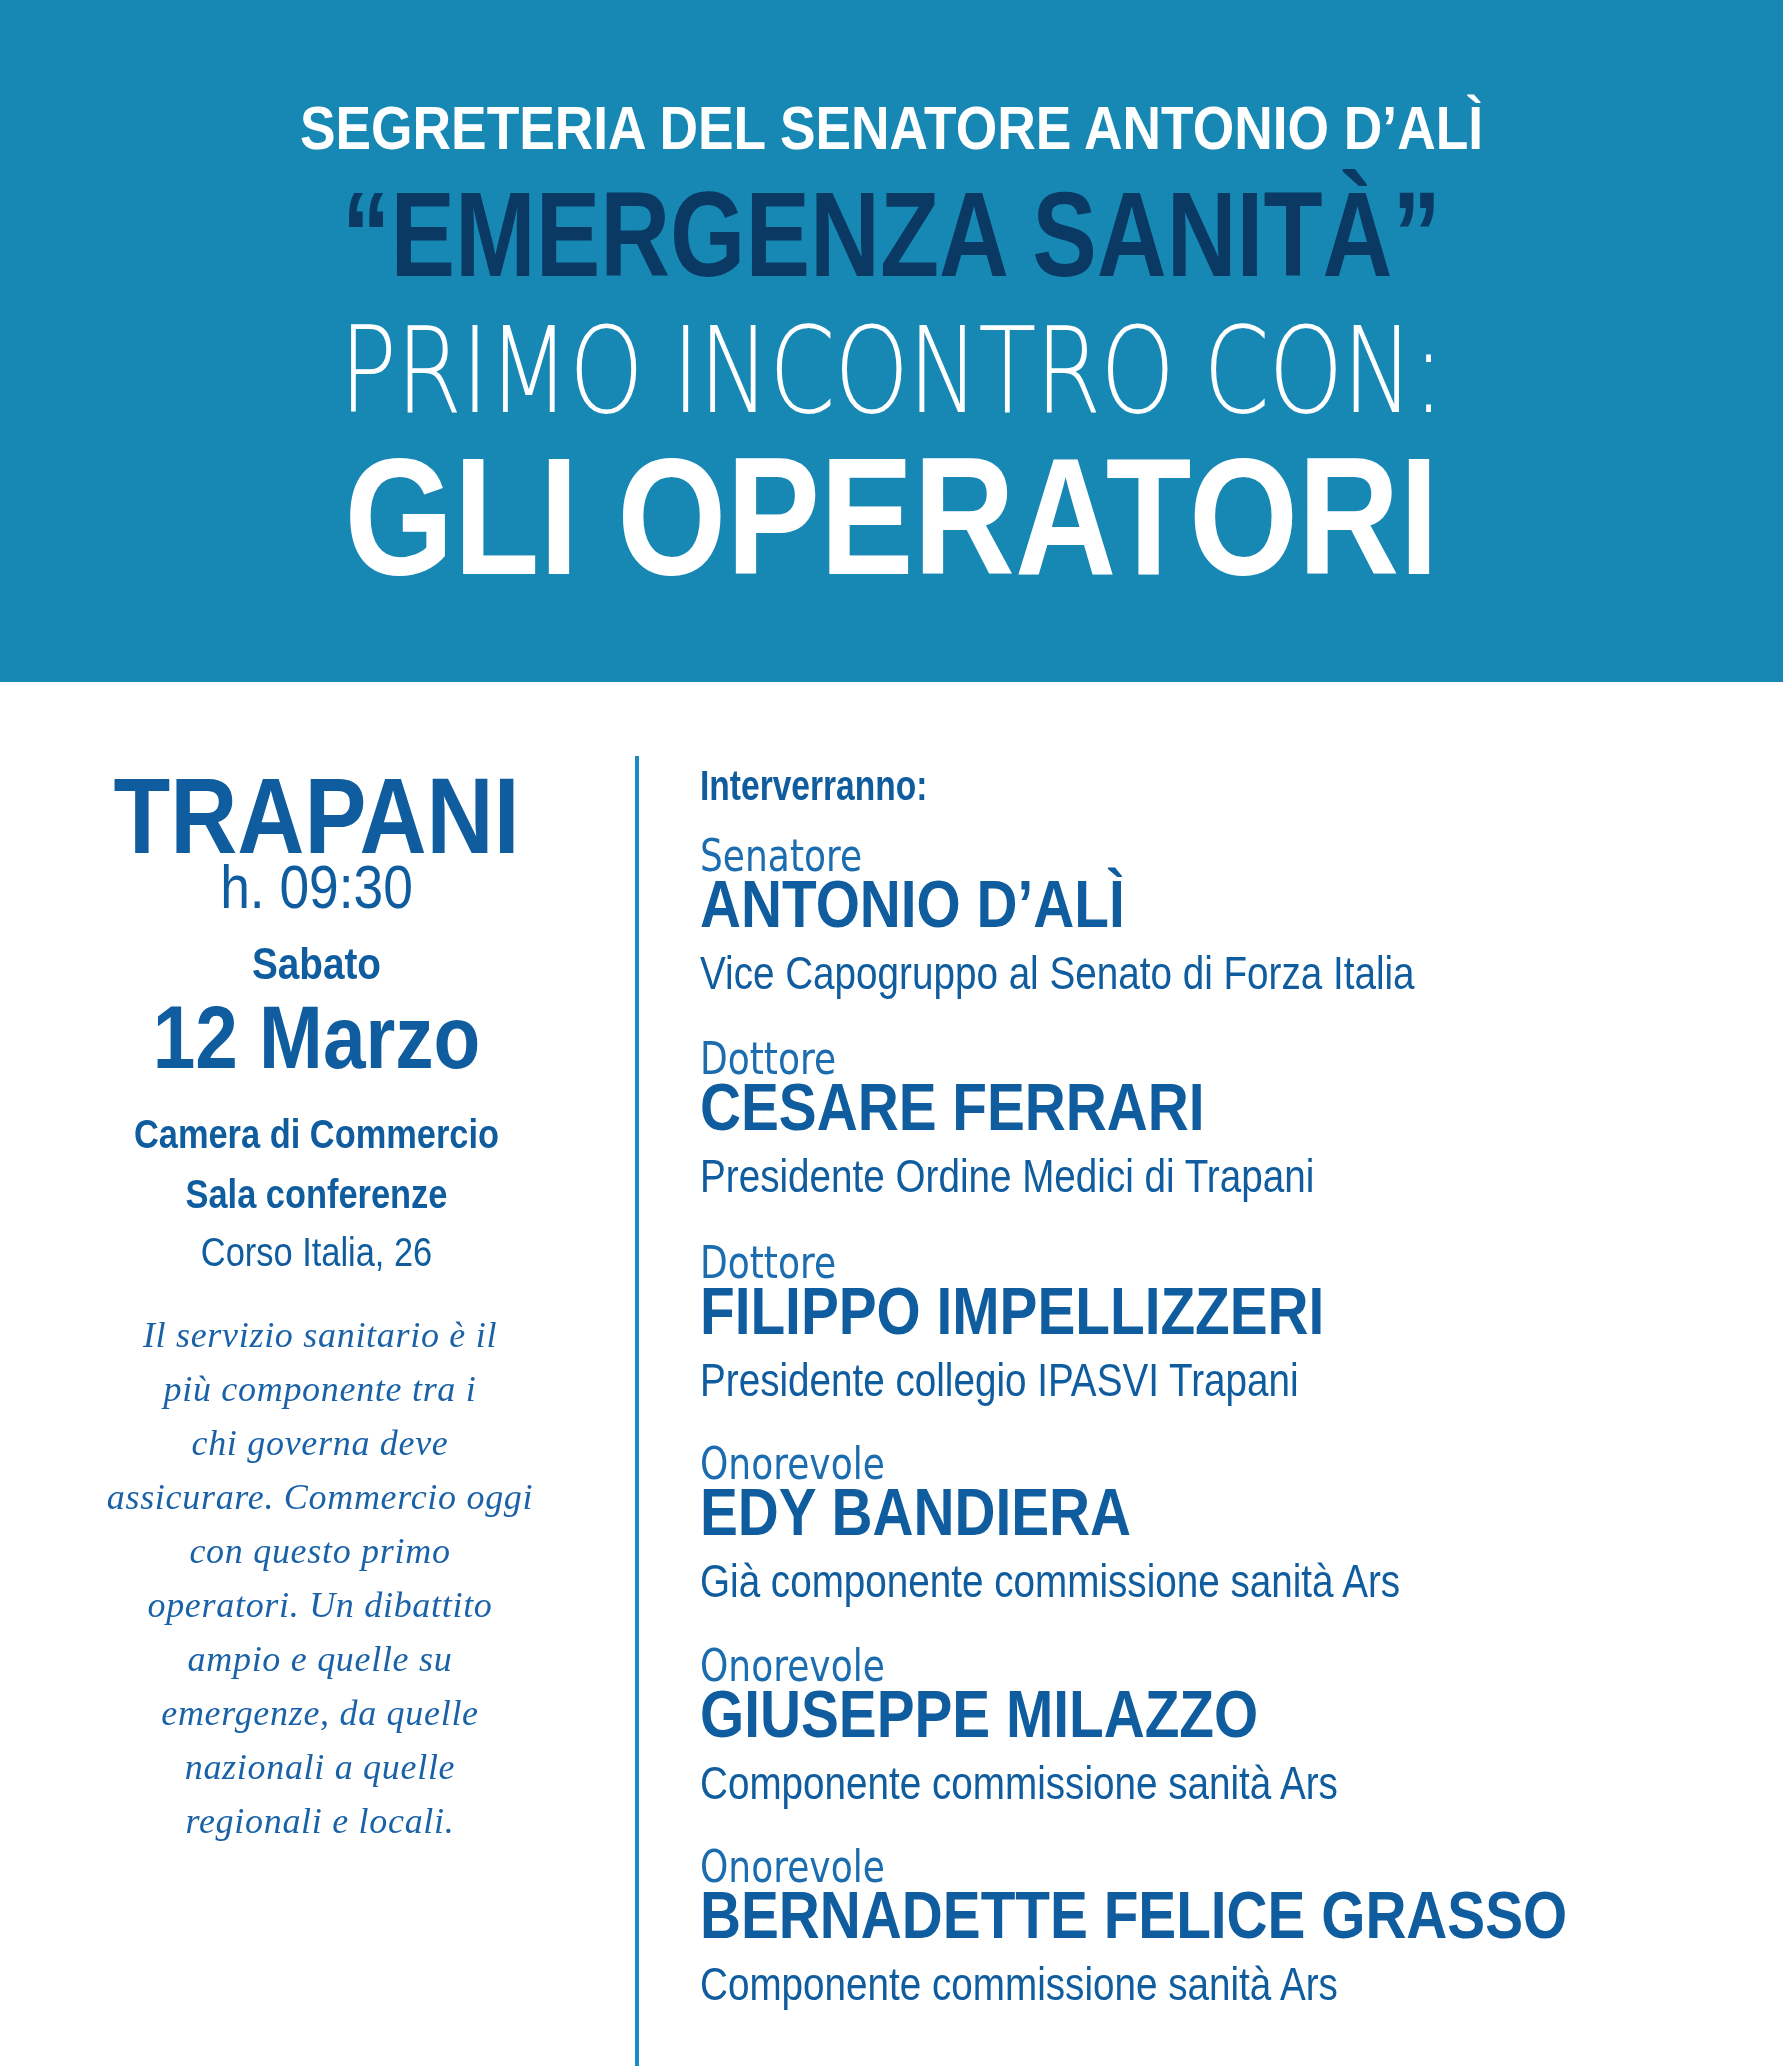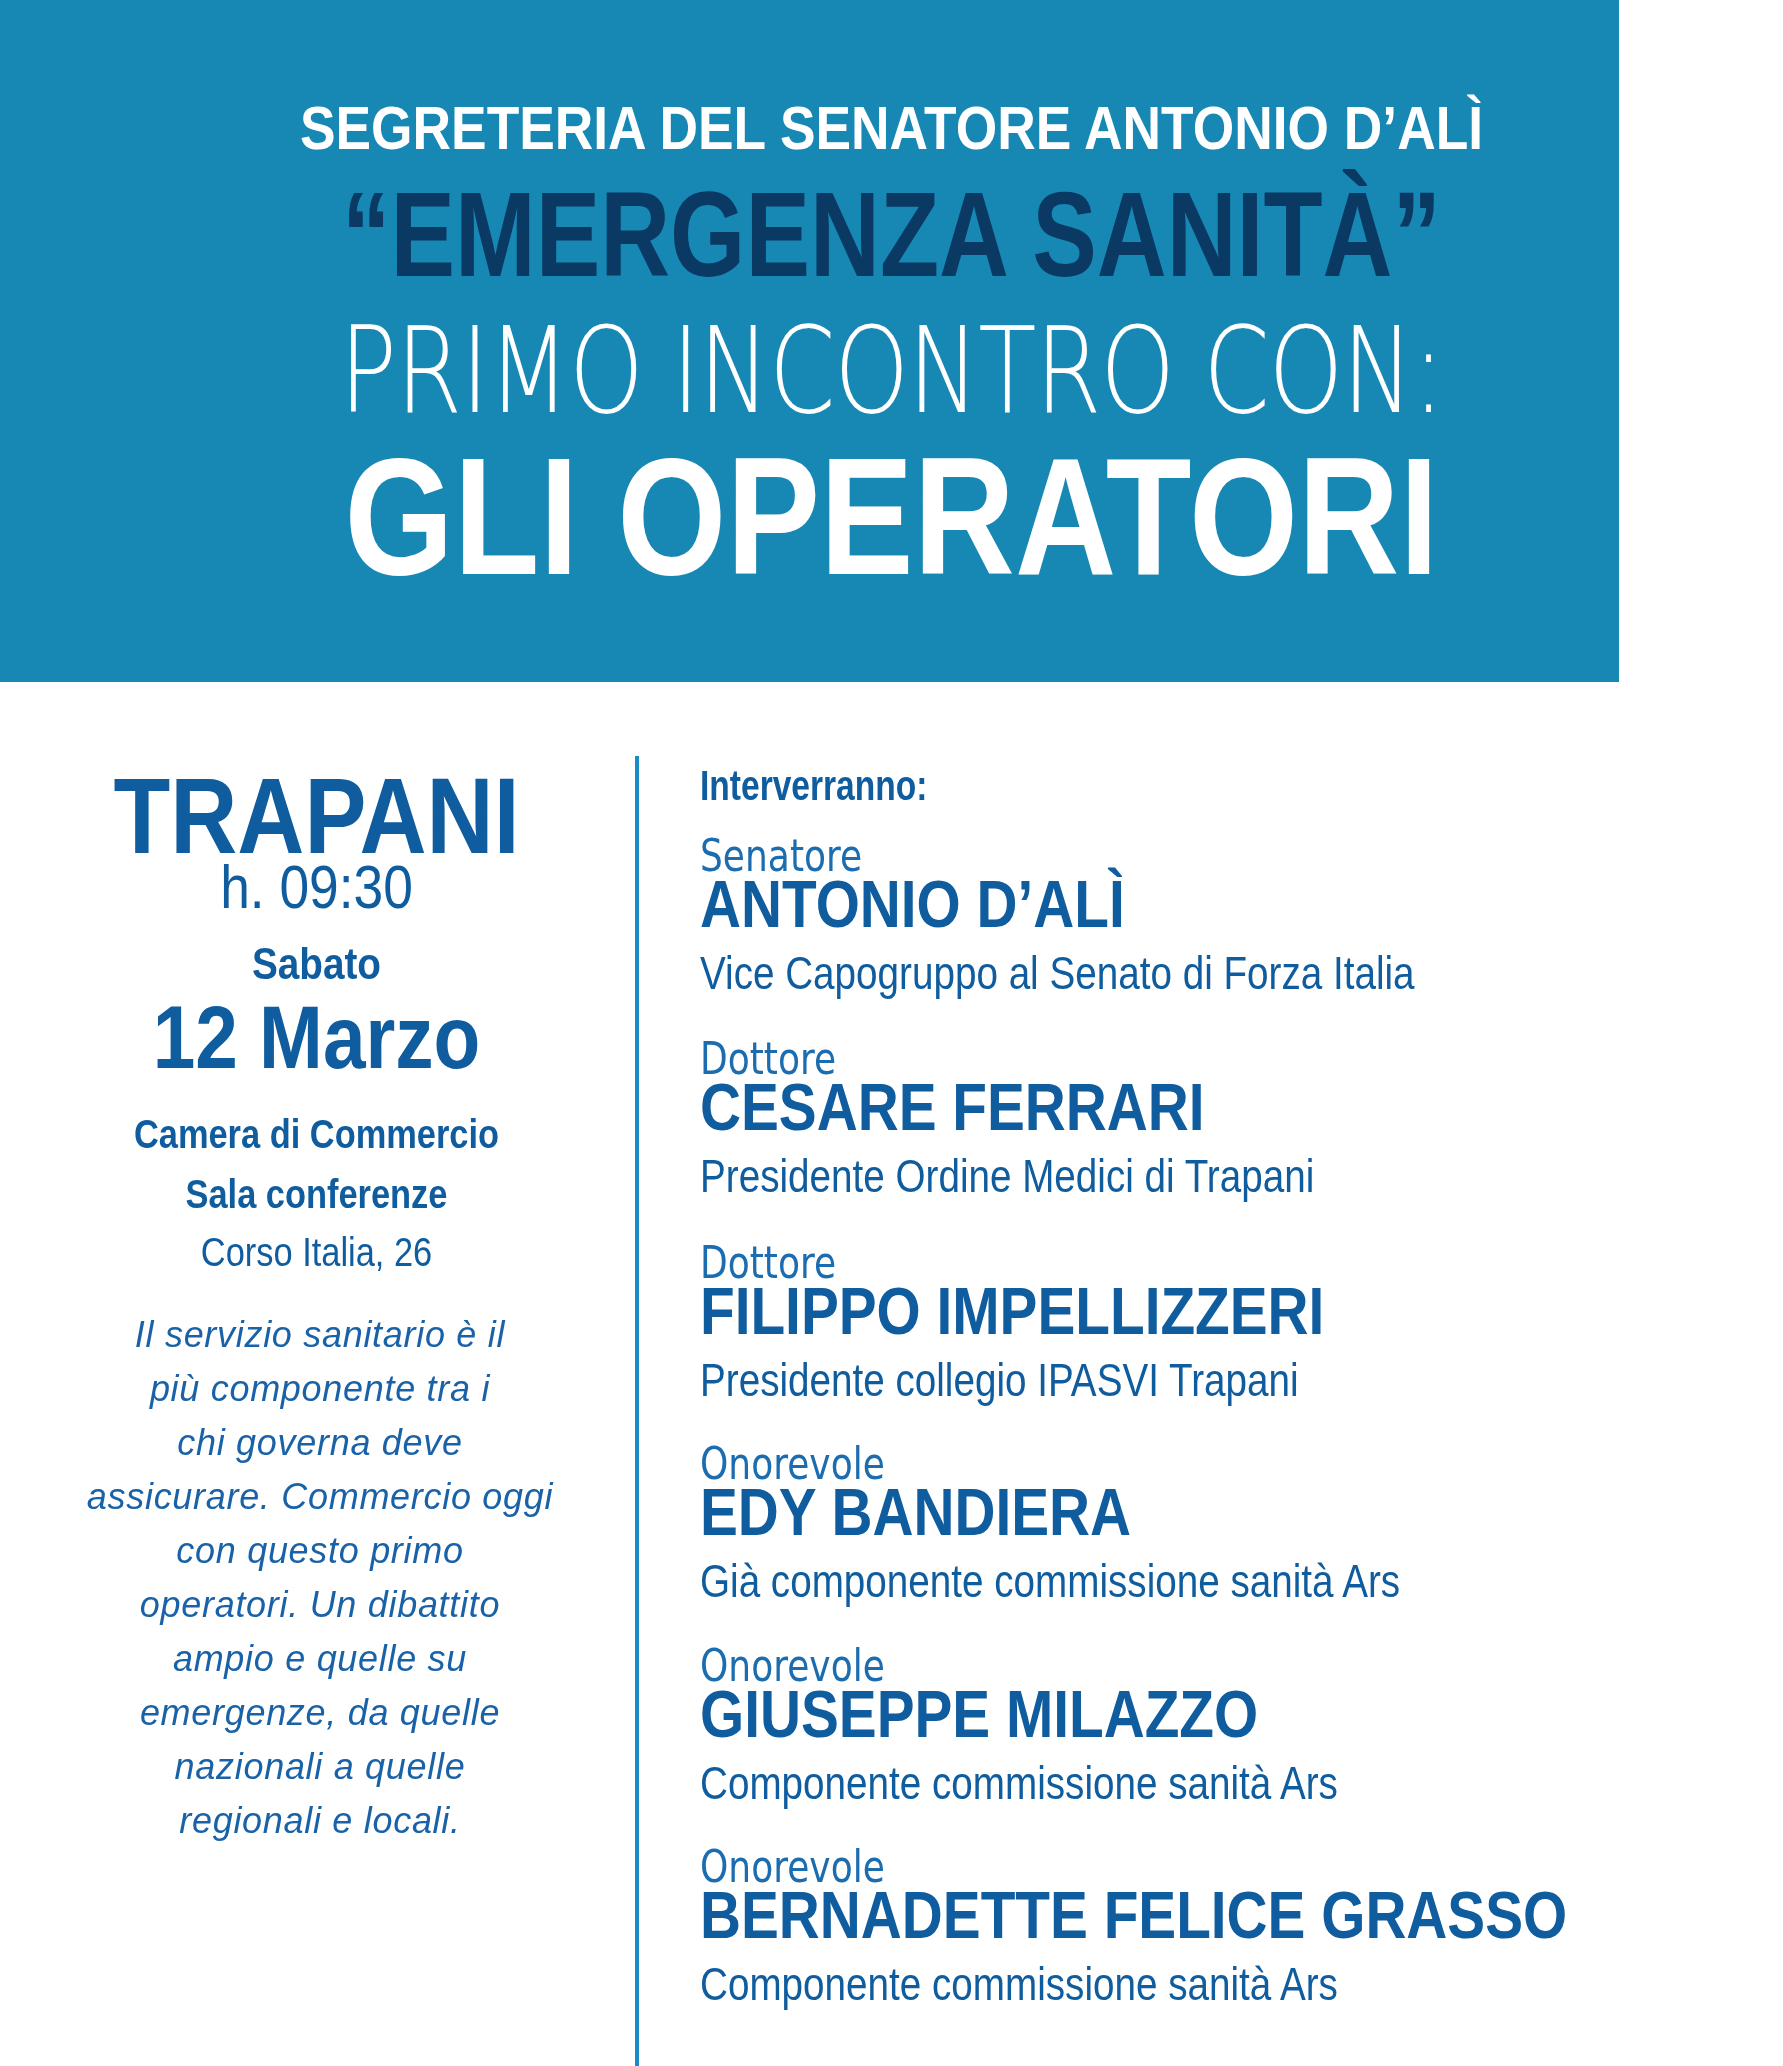--- a/index.html
+++ b/index.html
@@ -3,21 +3,21 @@
   <meta charset="utf-8">
   <style>
     html, body { margin: 0; padding: 0; }
     body {
       width: 1783px; height: 2066px; position: relative; overflow: hidden;
       background: #ffffff;
       font-family: "Liberation Sans", "DejaVu Sans", sans-serif;
       color: #0f5c9e;
     }
     .header {
-      position: absolute; left: 0; top: 0; width: 1619px; height: 682px;
+      position: absolute; left: 0; top: 0; width: 1783px; height: 682px;
       background: #1787b4;
       text-align: center;
     }
     .h-line { position: absolute; left: 0; width: 1783px; text-align: center; white-space: nowrap; }
     .h1 {
       top: 92px; font-size: 62px; font-weight: bold; color: #ffffff;
       letter-spacing: 0px; transform: scaleX(0.86);
     }
     .h2 {
       top: 164px; font-size: 121px; font-weight: bold; color: #0a3a63;
@@ -45,21 +45,21 @@
     .city { position: absolute; top: 14.4px; left: 0; width: 633px; font-size: 108px; font-weight: bold; color: #0f5c9e; transform: scaleX(0.86); line-height: 1; }
     .time { position: absolute; top: 108px; left: 0; width: 633px; font-size: 62px; color: #0f5c9e; transform: scaleX(0.86); line-height: 1; }
     .day { position: absolute; top: 193px; left: 0; width: 633px; font-size: 45px; font-weight: bold; transform: scaleX(0.86); line-height: 1; }
     .date { position: absolute; top: 245px; left: 0; width: 633px; font-size: 89px; font-weight: bold; transform: scaleX(0.86); line-height: 1; }
     .venue1 { position: absolute; top: 366px; left: 0; width: 633px; font-size: 40px; font-weight: bold; transform: scaleX(0.86); line-height: 1; }
     .venue2 { position: absolute; top: 426px; left: 0; width: 633px; font-size: 40px; font-weight: bold; transform: scaleX(0.86); line-height: 1; }
     .address { position: absolute; top: 484px; left: 0; width: 633px; font-size: 40px; transform: scaleX(0.86); line-height: 1; }
 
     .quote {
       position: absolute; left: 43px; top: 1308px; width: 554px;
-      font-family: Liberation Sans, sans-serif;
+      font-family: Liberation Serif, serif;
       font-style: italic; font-size: 36px; line-height: 54px;
       color: #1a62a8; text-align: center; letter-spacing: 0.7px;
     }
     .quote span { display: block; white-space: nowrap; }
 
     .right { position: absolute; left: 700px; top: 748px; width: 1065px; }
     .intro {
       position: absolute; top: 13px; left: 0; font-size: 43px; font-weight: bold;
       color: #0f5c9e; transform: scaleX(0.78); transform-origin: left top; white-space: nowrap;
     }

